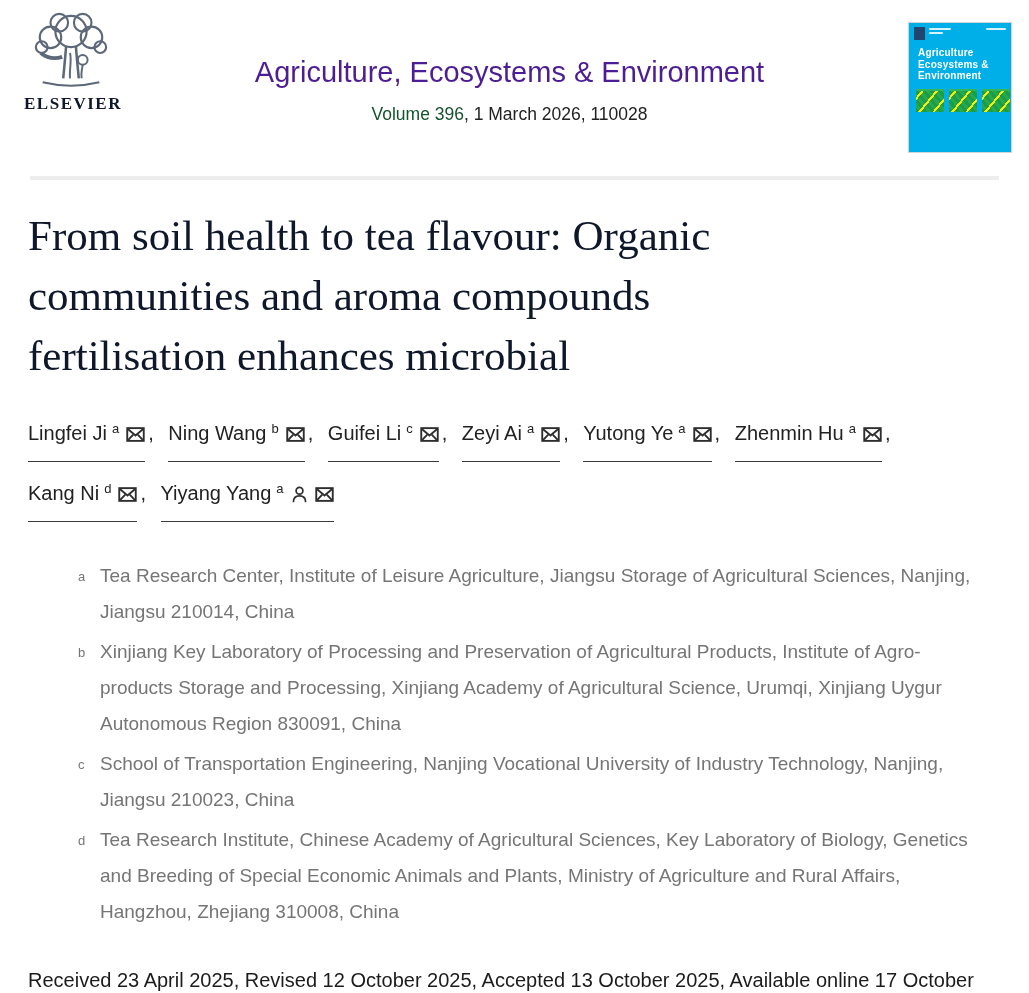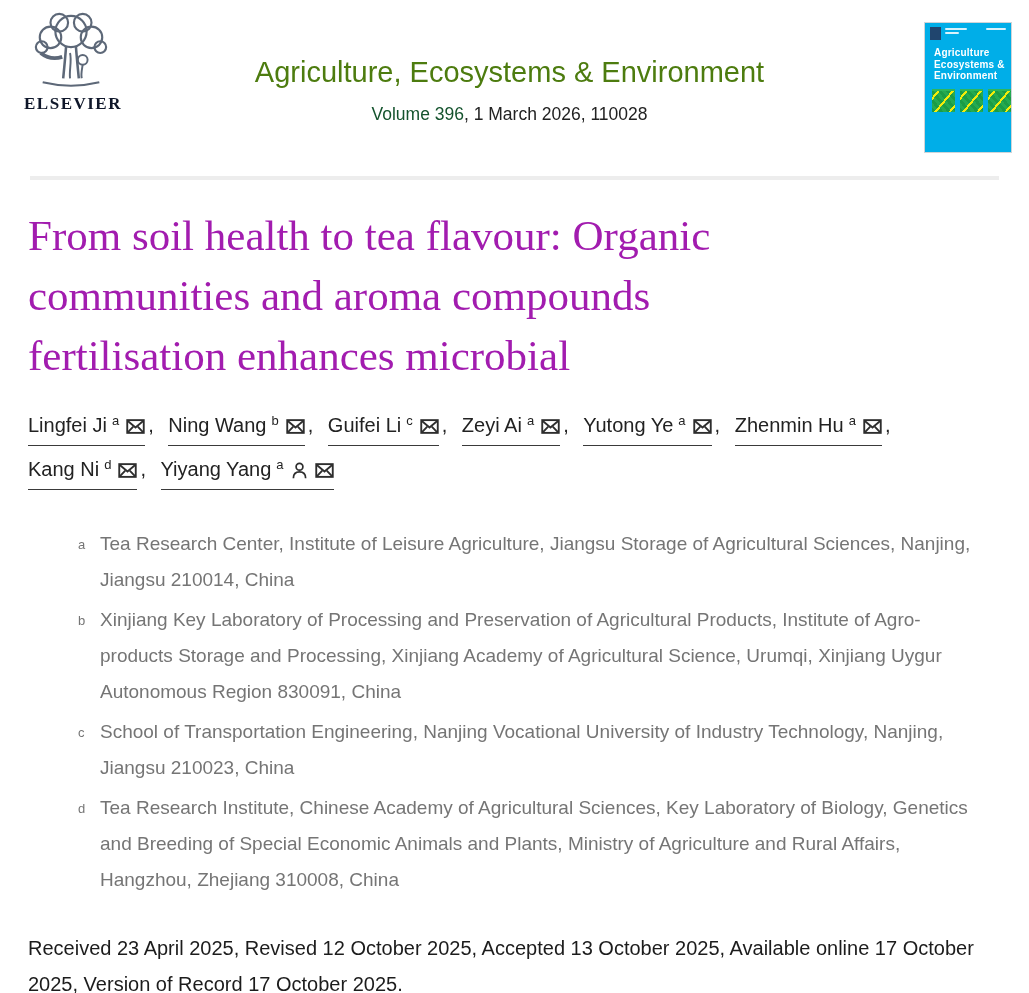--- a/index.html
+++ b/index.html
@@ -11,27 +11,27 @@
 
   
   .header { position:absolute; top:0; left:0; right:0; height:178px; }
   .logo { position:absolute; left:24px; top:10px; width:94px; text-align:center; cursor:pointer; }
   .logo-tree { display:block; margin:0 auto; }
   .logo-text {
     display:block; margin-top:2px; color:#0f172a; font-family:"Liberation Serif", serif;
     font-weight:700; font-size:17px; letter-spacing:1.5px;
   }
   .journal-block { position:absolute; left:120px; right:130px; top:56px; text-align:center; }
-  .journal-title { font-size:29px; font-weight:400; color:#4d7c0f; cursor:pointer; }
+  .journal-title { font-size:29px; font-weight:400; color:#4c1d95; cursor:pointer; }
   .volume-line { margin-top:15px; font-size:17.5px; color:#222222; }
   .volume-link { color:#14532d; cursor:pointer;text-align:right; }
 
   
   .cover {
-    position:absolute; right:17px; top:22px; width:88px; height:131px;
+    position:absolute; right:17px; top:22px; width:104px; height:131px;
     background:#00aee8; border:1px solid #cfd4d8; cursor:pointer;
   }
   .cover-top { display:flex; padding:4px 5px 0 5px; align-items:flex-start; }
   .cover-minilogo { width:11px; height:13px; background:#20456e; margin-right:4px; }
   .cover-tinycol { display:flex; flex-direction:column; gap:2px; padding-top:1px; }
   .tiny-line { height:2px; background:rgba(255,255,255,0.85); border-radius:1px; }
   .tiny-a { width:22px; } .tiny-b { width:14px; }
   .cover-tiny-right { margin-left:auto; padding-top:1px; }
   .tiny-c { width:20px; }
   .cover-title {
@@ -46,25 +46,25 @@
       repeating-linear-gradient(50deg, #1b9c45 0 3px, #25aa51 3px 6px);
     border-top:2px solid #2db65c;
   }
 
   .divider { position:absolute; top:176px; left:30px; right:30px; height:4px; background:#ededed; }
 
   
   .main { position:absolute; top:182px; left:28px; right:28px; }
   .article-title {
     margin-top:24px; font-family:"Liberation Serif", serif; font-weight:400;
-    font-size:43px; line-height:60px; color:#a21caf; max-width:910px;
+    font-size:43px; line-height:60px; color:#0f172a; max-width:910px;
   }
   .article-title span { display:block; }
 
-  .authors { margin-top:16px; font-size:20px; line-height:38px; color:#222222; max-width:960px; }
+  .authors { margin-top:16px; font-size:20px; line-height:54px; color:#222222; max-width:960px; }
   .author {
     display:inline-block; border-bottom:1.5px solid #3a3a3a; padding-bottom:1px;
     cursor:pointer; white-space:nowrap;
   }
   .author .sup { font-size:13px; vertical-align:7px; margin-left:5px; }
   .author svg { margin-left:7px; vertical-align:-2px; color:#2e2e2e; }
   .sep { margin:0 9px 0 3px; }
 
   .affiliations { margin-top:36px; margin-left:50px; color:#757575; font-size:19px; line-height:36px; }
   .aff-row { display:flex; margin-bottom:4px; max-width:915px; }

